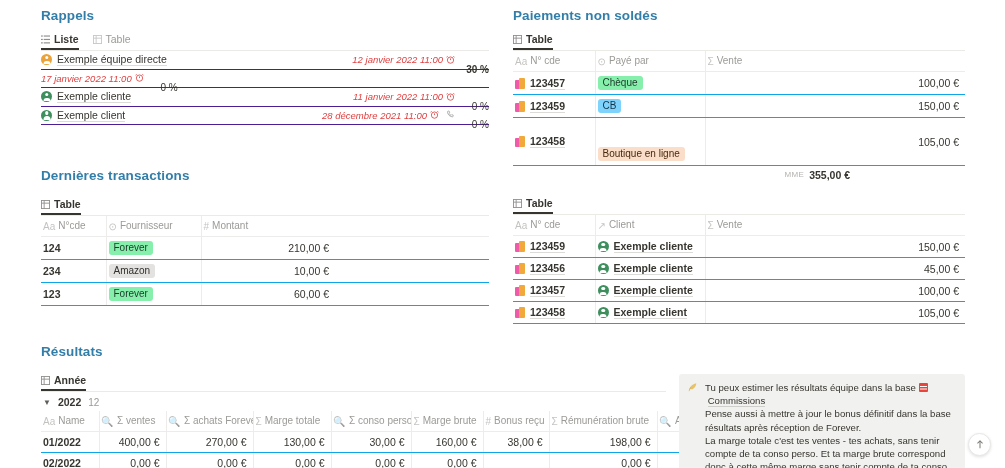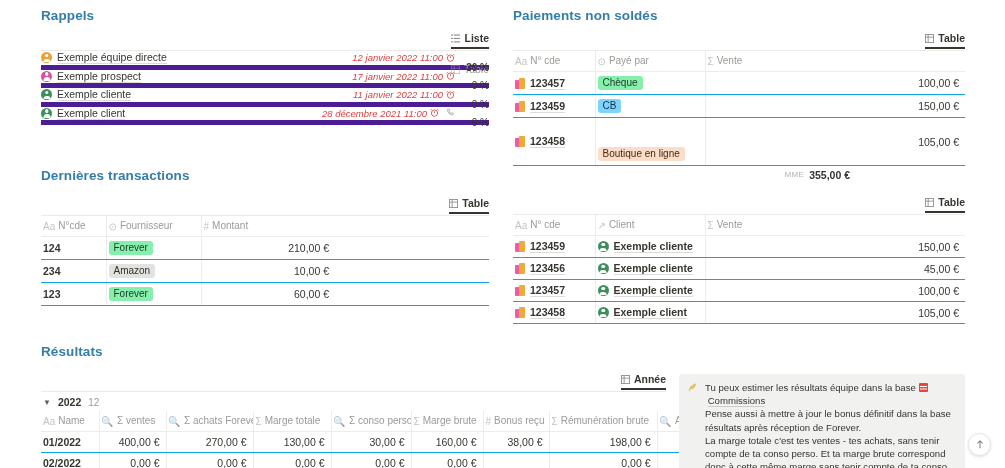--- a/index.html
+++ b/index.html
@@ -21,39 +21,38 @@
     letter-spacing: .1px;
     margin: 0 0 9px 0;
   }
   .tabbar {
     display: flex;
     align-items: flex-end;
     gap: 14px;
     border-bottom: 1px solid #eceaE6;
     height: 19px;
     margin-bottom: 0;
-    flex-direction: column;
   }
   .tab {
     display: flex; align-items: center; gap: 4px;
     font-size: 10.5px;
     padding-bottom: 3px;
     border-bottom: 2px solid transparent;
     color: #9b9a97;
     white-space: nowrap;
   }
   .tab.active { color: #37352f; font-weight: bold; border-bottom-color: #37352f; }
   .tab .ticon { opacity: .55; display:inline-flex; }
 
   
   .list { margin-top: 0; }
   .list-row {
     display: flex; align-items: center;
     height: 18.5px;
-    border-bottom: 5px solid #4c1d95;
+    border-bottom: 1px solid #4c1d95;
     font-size: 10.5px;
   }
   .list-row .nm { display:flex; align-items:center; gap:5px; flex: 1 1 auto; }
   .list-row .nm .lbl { border-bottom: 1px solid #dcdbd8; line-height: 12px; }
   .list-row .date { color: #e03e3e; font-size: 9.5px; white-space: nowrap; font-style: italic; }
   .list-row .clock { margin-left: 3px; }
   .list-row .phone { margin-left: 7px; opacity:.75; }
   .list-row .pct { width: 34px; text-align: right; font-size: 10px; margin-top: 19px; }
   .list-row .pct.big { font-weight: bold; }
 
@@ -207,24 +206,20 @@
               <circle cx="6" cy="6.8" r="4.2" fill="none" stroke="#e03e3e" stroke-width="1.1"></circle>
               <line x1="6" y1="4.5" x2="6" y2="6.8" stroke="#e03e3e" stroke-width="1.1"></line>
               <line x1="2.2" y1="1.6" x2="0.6" y2="3.2" stroke="#e03e3e" stroke-width="1.1"></line>
               <line x1="9.8" y1="1.6" x2="11.4" y2="3.2" stroke="#e03e3e" stroke-width="1.1"></line>
             </svg>
         </span>
         <span class="pct big">30 %</span>
       </div>
 
       <div class="list-row">
-        <span class="nm">
-          <span class="avatar av-pink"></span>
-          <span class="lbl">Exemple prospect</span>
-        </span>
         <span class="date">17 janvier 2022 11:00</span>
         <span class="clock">
           <svg width="9" height="9" viewBox="0 0 12 12">
               <circle cx="6" cy="6.8" r="4.2" fill="none" stroke="#e03e3e" stroke-width="1.1"></circle>
               <line x1="6" y1="4.5" x2="6" y2="6.8" stroke="#e03e3e" stroke-width="1.1"></line>
               <line x1="2.2" y1="1.6" x2="0.6" y2="3.2" stroke="#e03e3e" stroke-width="1.1"></line>
               <line x1="9.8" y1="1.6" x2="11.4" y2="3.2" stroke="#e03e3e" stroke-width="1.1"></line>
             </svg>
         </span>
         <span class="pct">0 %</span>

